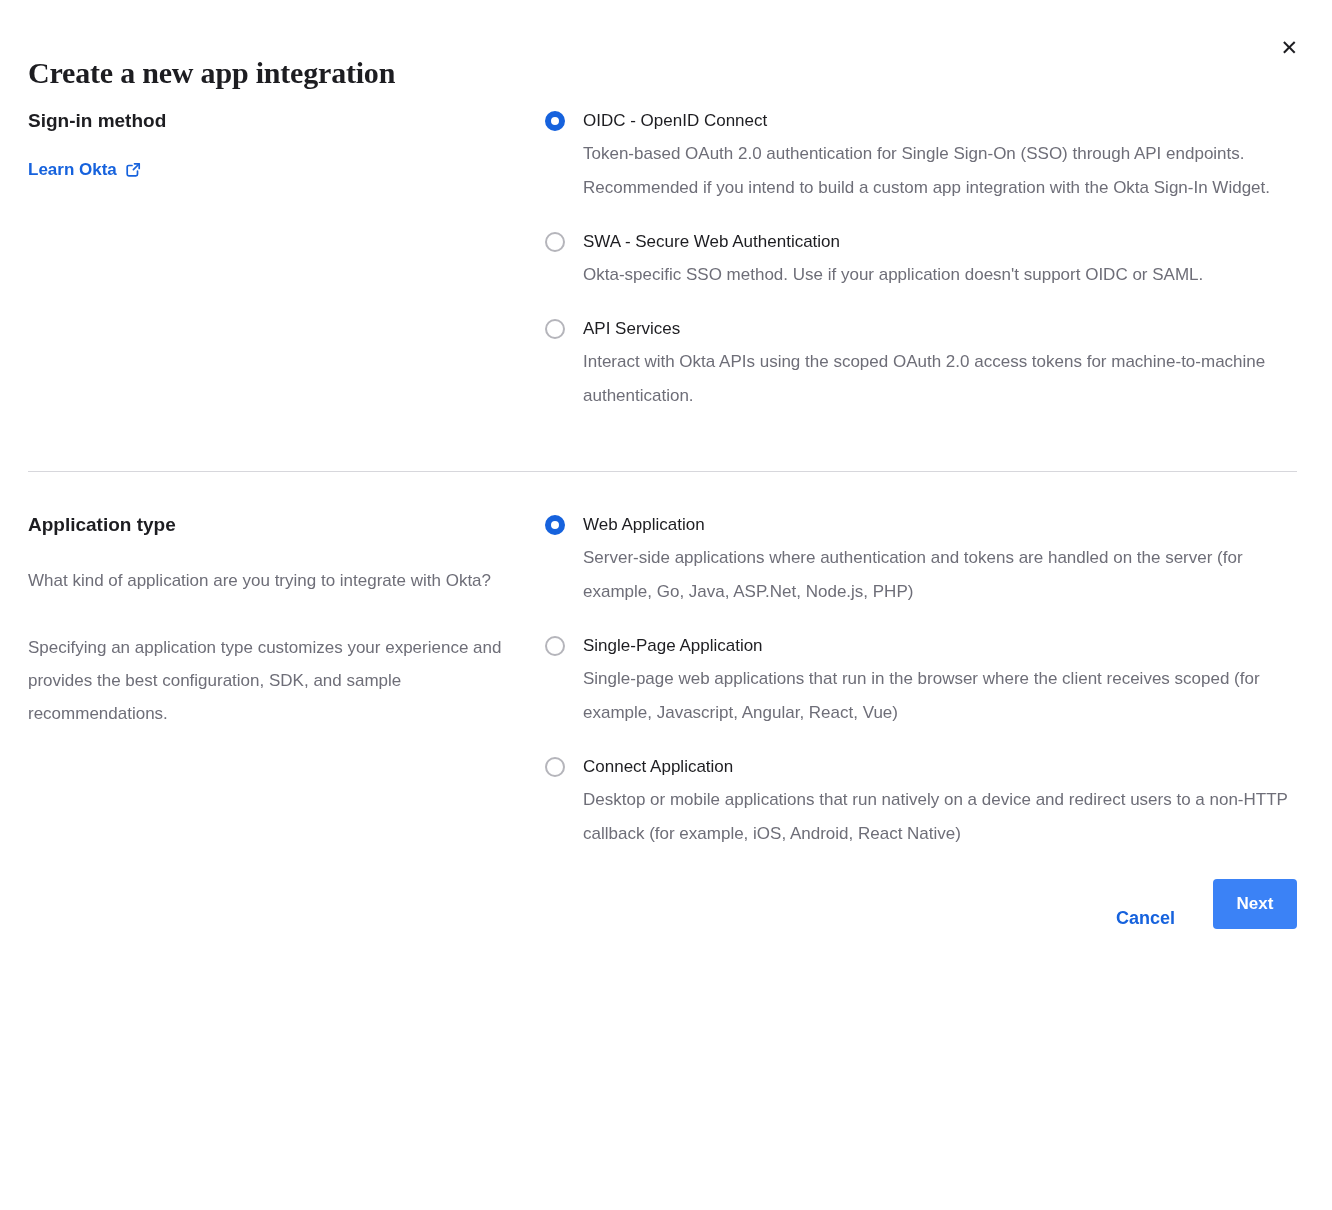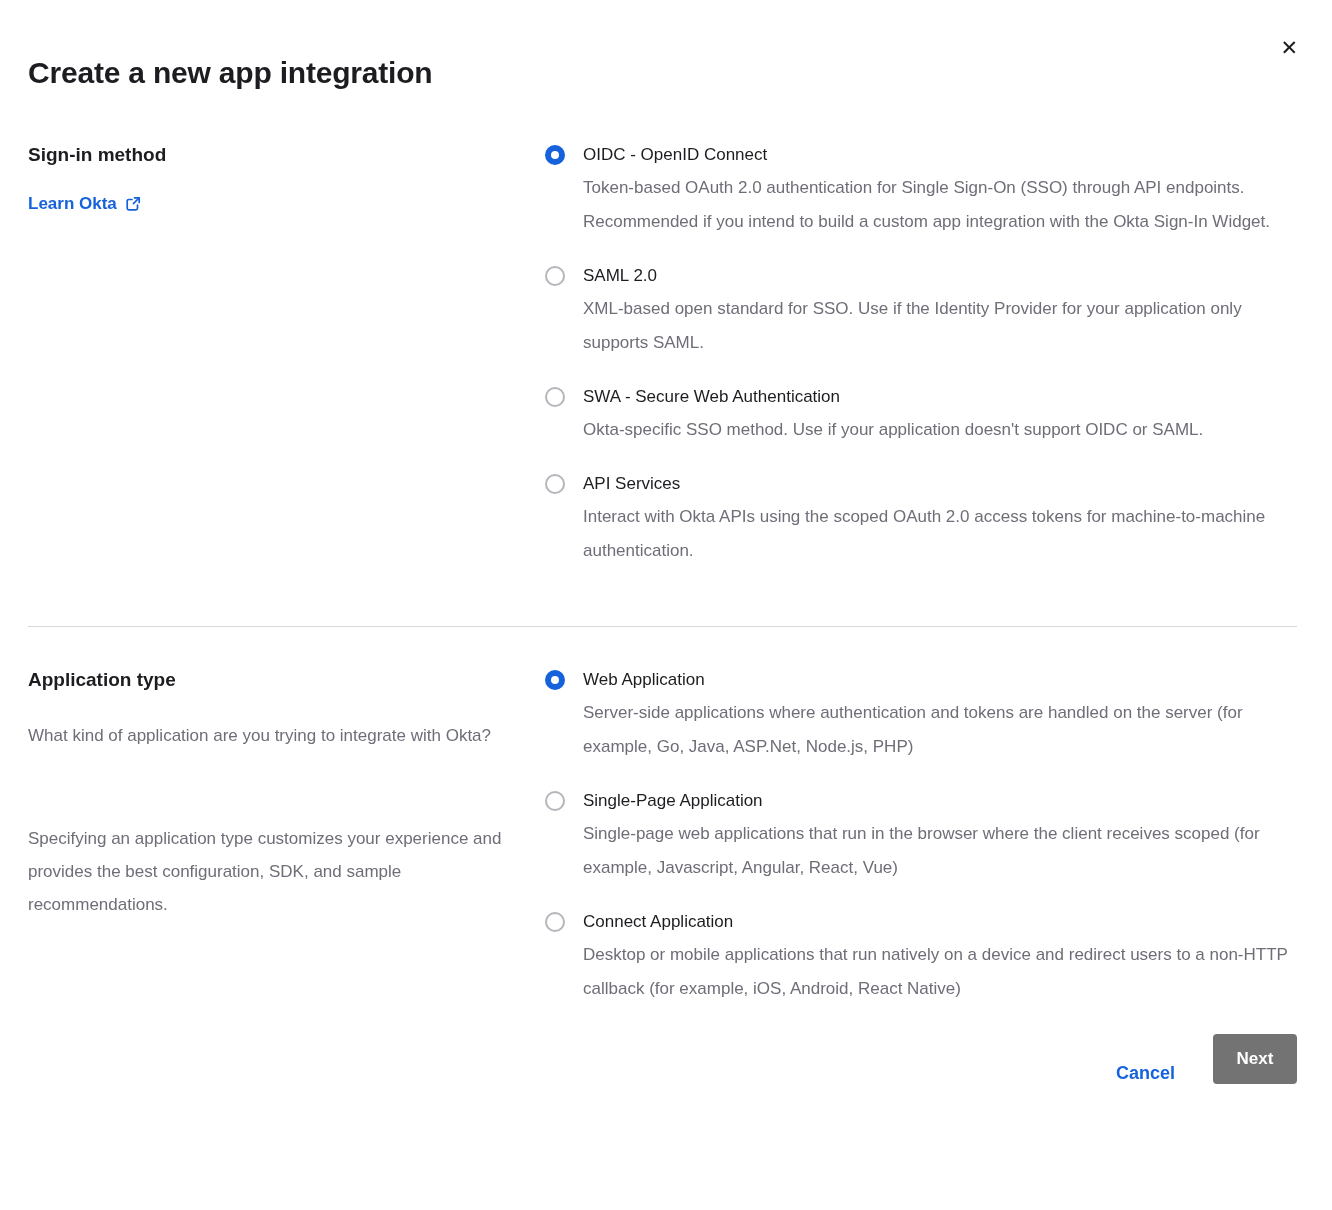--- a/index.html
+++ b/index.html
@@ -22,21 +22,22 @@
     font-size: 21px; line-height: 21px;
     color: #1d1d21;
     cursor: pointer;
     font-family: "DejaVu Sans", sans-serif;
   }
   h1.title {
     font-size: 30px;
     font-weight: 700;
     letter-spacing: -0.2px;
     color: #1d1d21;
-    margin-bottom: 54px;
+    margin-bottom: 20px;
+    font-family: Liberation Serif, serif;
   }
   .section {
     display: grid;
     grid-template-columns: 517px 1fr;
   }
   .section-label {
     font-size: 19px;
     font-weight: 700;
     color: #1d1d21;
     margin-bottom: 28px;
@@ -51,21 +52,21 @@
     text-decoration: none;
     cursor: pointer;
   }
   .learn-more svg { display: block; }
   .left-desc {
     font-size: 17px;
     line-height: 33px;
     color: #6e6e78;
     max-width: 500px;
   }
-  .left-desc + .left-desc { margin-top: 70px; }
+  .left-desc + .left-desc { margin-top: 34px; }
   .option {
     display: flex;
     align-items: flex-start;
     margin-bottom: 26px;
   }
   .option:last-child { margin-bottom: 0; }
   .radio {
     flex: 0 0 20px;
     width: 20px; height: 20px;
     border-radius: 50%;
@@ -105,21 +106,21 @@
     margin-top: 28px;
   }
   .cancel-link {
     font-size: 18px;
     font-weight: 600;
     color: #1662dd;
     text-decoration: none;
     cursor: pointer;
   }
   .next-btn {
-    background: #737373;
+    background: #3b82f6;
     color: #ffffff;
     font-size: 17px;
     font-weight: 700;
     font-family: "Liberation Sans", sans-serif;
     border: none;
     border-radius: 4px;
     padding: 15px 22px;
     min-width: 84px;
     cursor: pointer;
   }
@@ -150,27 +151,20 @@
     <div class="right">
 
       <div class="option">
         <span class="radio selected"></span>
         <div class="option-body">
           <div class="option-label">OIDC - OpenID Connect</div>
           <div class="option-desc">Token-based OAuth 2.0 authentication for Single Sign-On (SSO) through API endpoints. Recommended if you intend to build a custom app integration with the Okta Sign-In Widget.</div>
         </div>
       </div>
 
-      <div class="option">
-        <span class="radio"></span>
-        <div class="option-body">
-          <div class="option-label">SAML 2.0</div>
-          <div class="option-desc">XML-based open standard for SSO. Use if the Identity Provider for your application only supports SAML.</div>
-        </div>
-      </div>
 
       <div class="option">
         <span class="radio"></span>
         <div class="option-body">
           <div class="option-label">SWA - Secure Web Authentication</div>
           <div class="option-desc">Okta-specific SSO method. Use if your application doesn't support OIDC or SAML.</div>
         </div>
       </div>
 
       <div class="option">

